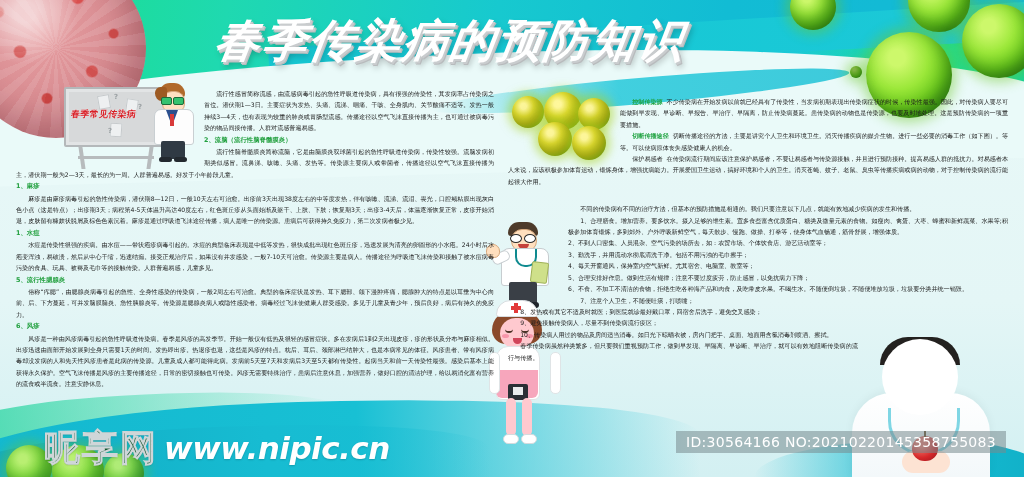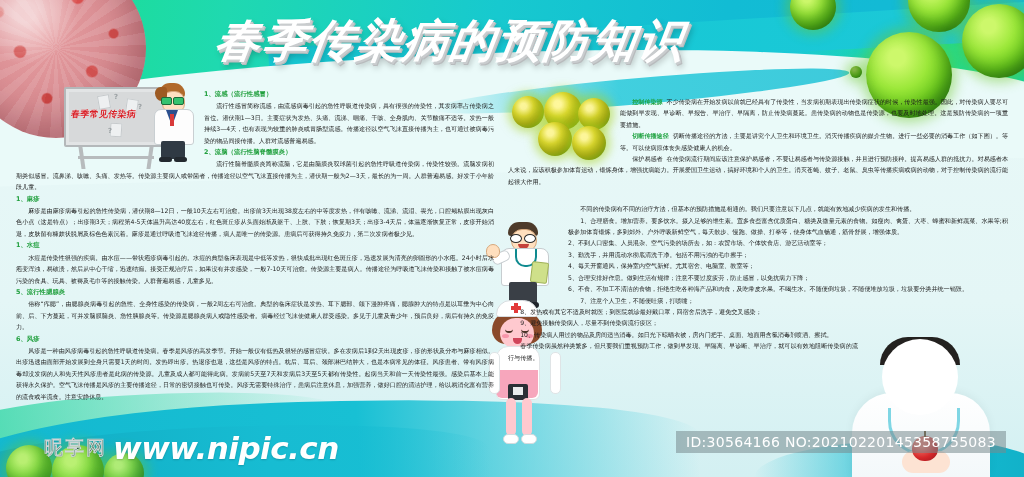--- a/index.html
+++ b/index.html
@@ -278,21 +278,21 @@
     text-shadow:1px 1px 0 #f7b9b9;
   }
 
   
   .watermark{
     position:absolute;left:44px;bottom:8px;width:430px;height:42px;
     display:flex;align-items:center;gap:6px;
     pointer-events:none;
   }
   .wm-cn{
-    font-size:19px;font-weight:normal;color:#14532d;
+    font-size:36px;font-weight:bold;color:#14532d;
     -webkit-text-stroke:1px #cfd6d8;
     letter-spacing:2px;
     text-shadow:0 1px 2px rgba(0,0,0,.18);
     white-space:nowrap;
   }
   .wm-url{
     font-size:31px;font-weight:bold;color:#ffffff;font-style:italic;
     letter-spacing:-.5px;
     text-shadow:0 1px 2px rgba(0,0,0,.18);
     white-space:nowrap;
@@ -423,21 +423,20 @@
     <div class="pd-head"></div>
     <div class="pd-scope"></div>
     <div class="pd-hand"></div>
     <div class="pd-apple"></div>
   </div>
 
 
   <div class="col col-left">
     <div class="wrap-left"></div>
 
-    <div class="sec-head">1、流感（流行性感冒）</div>
     <p class="para">流行性感冒简称流感，由流感病毒引起的急性呼吸道传染病，具有很强的传染性，其发病率占传染病之首位。潜伏期1—3日。主要症状为发热、头痛、流涕、咽痛、干咳、全身肌肉、关节酸痛不适等。发热一般持续3—4天，也有表现为较重的肺炎或胃肠型流感。传播途径以空气飞沫直接传播为主，也可通过被病毒污染的物品间接传播。人群对流感普遍易感。</p>
 
     <div class="sec-head">2、流脑（流行性脑脊髓膜炎）</div>
     <p class="para">流行性脑脊髓膜炎简称流脑，它是由脑膜炎双球菌引起的急性呼吸道传染病，传染性较强。流脑发病初期类似感冒。流鼻涕、咳嗽、头痛、发热等。传染源主要病人或带菌者，传播途径以空气飞沫直接传播为主，潜伏期一般为2—3天，最长的为一周。人群普遍易感。好发于小年龄段儿童。</p>
 
     <div class="sec-head">1、麻疹</div>
     <p class="para">麻疹是由麻疹病毒引起的急性传染病，潜伏期8—12日，一般10天左右可治愈。出疹前3天出现38度左右的中等度发热，伴有咳嗽、流涕、流泪、畏光，口腔颊粘膜出现灰白色小点（这是特点）；出疹期3天；病程第4-5天体温升高达40度左右，红色斑丘疹从头面始渐及躯干、上肢、下肢；恢复期3天；出疹3-4天后，体温逐渐恢复正常，皮疹开始消退，皮肤留有糠麸状脱屑及棕色色素沉着。麻疹是通过呼吸道飞沫途径传播，病人是唯一的传染源。患病后可获得持久免疫力，第二次发病者极少见。</p>
 
     <div class="sec-head">1、水痘</div>
     <p class="para">水痘是传染性很强的疾病。由水痘——带状疱疹病毒引起的。水痘的典型临床表现是中低等发热，很快成批出现红色斑丘疹，迅速发展为清亮的卵圆形的小水疱。24小时后水疱变浑浊，易破溃，然后从中心干缩，迅速结痂。接受正规治疗后，如果没有并发感染，一般7-10天可治愈。传染源主要是病人。传播途径为呼吸道飞沫传染和接触了被水痘病毒污染的食具、玩具、被褥及毛巾等的接触传染。人群普遍易感，儿童多见。</p>

